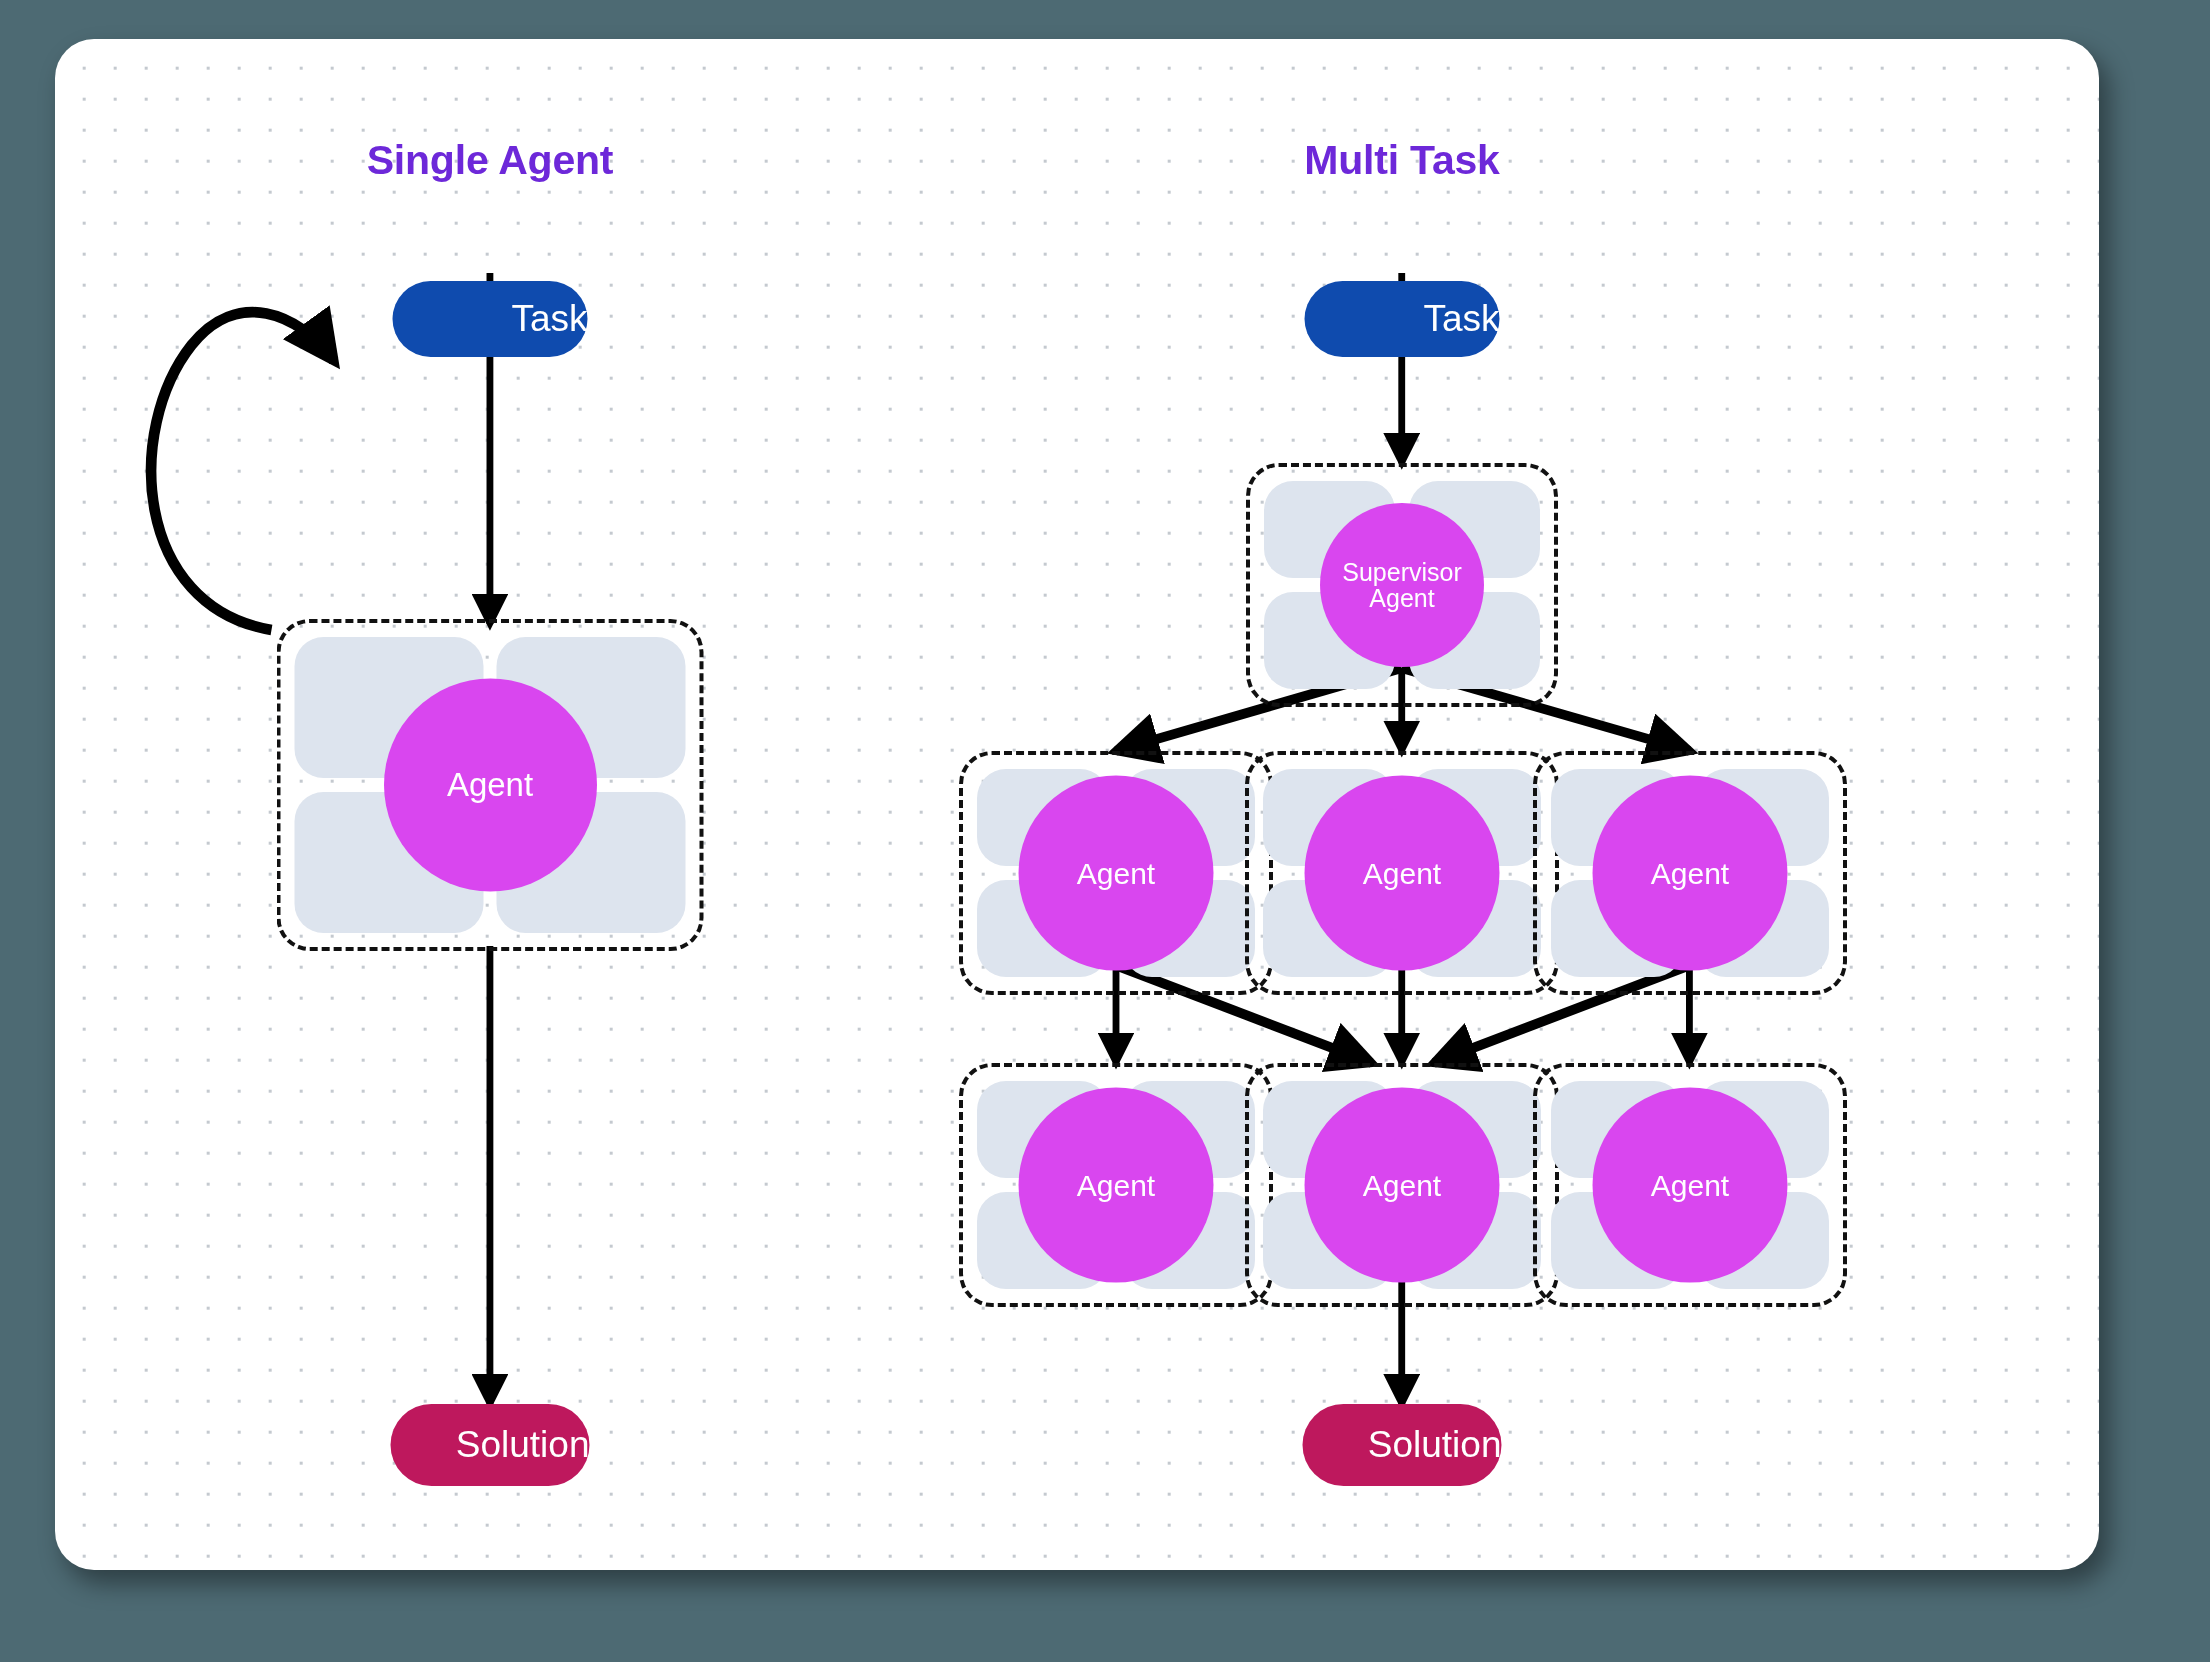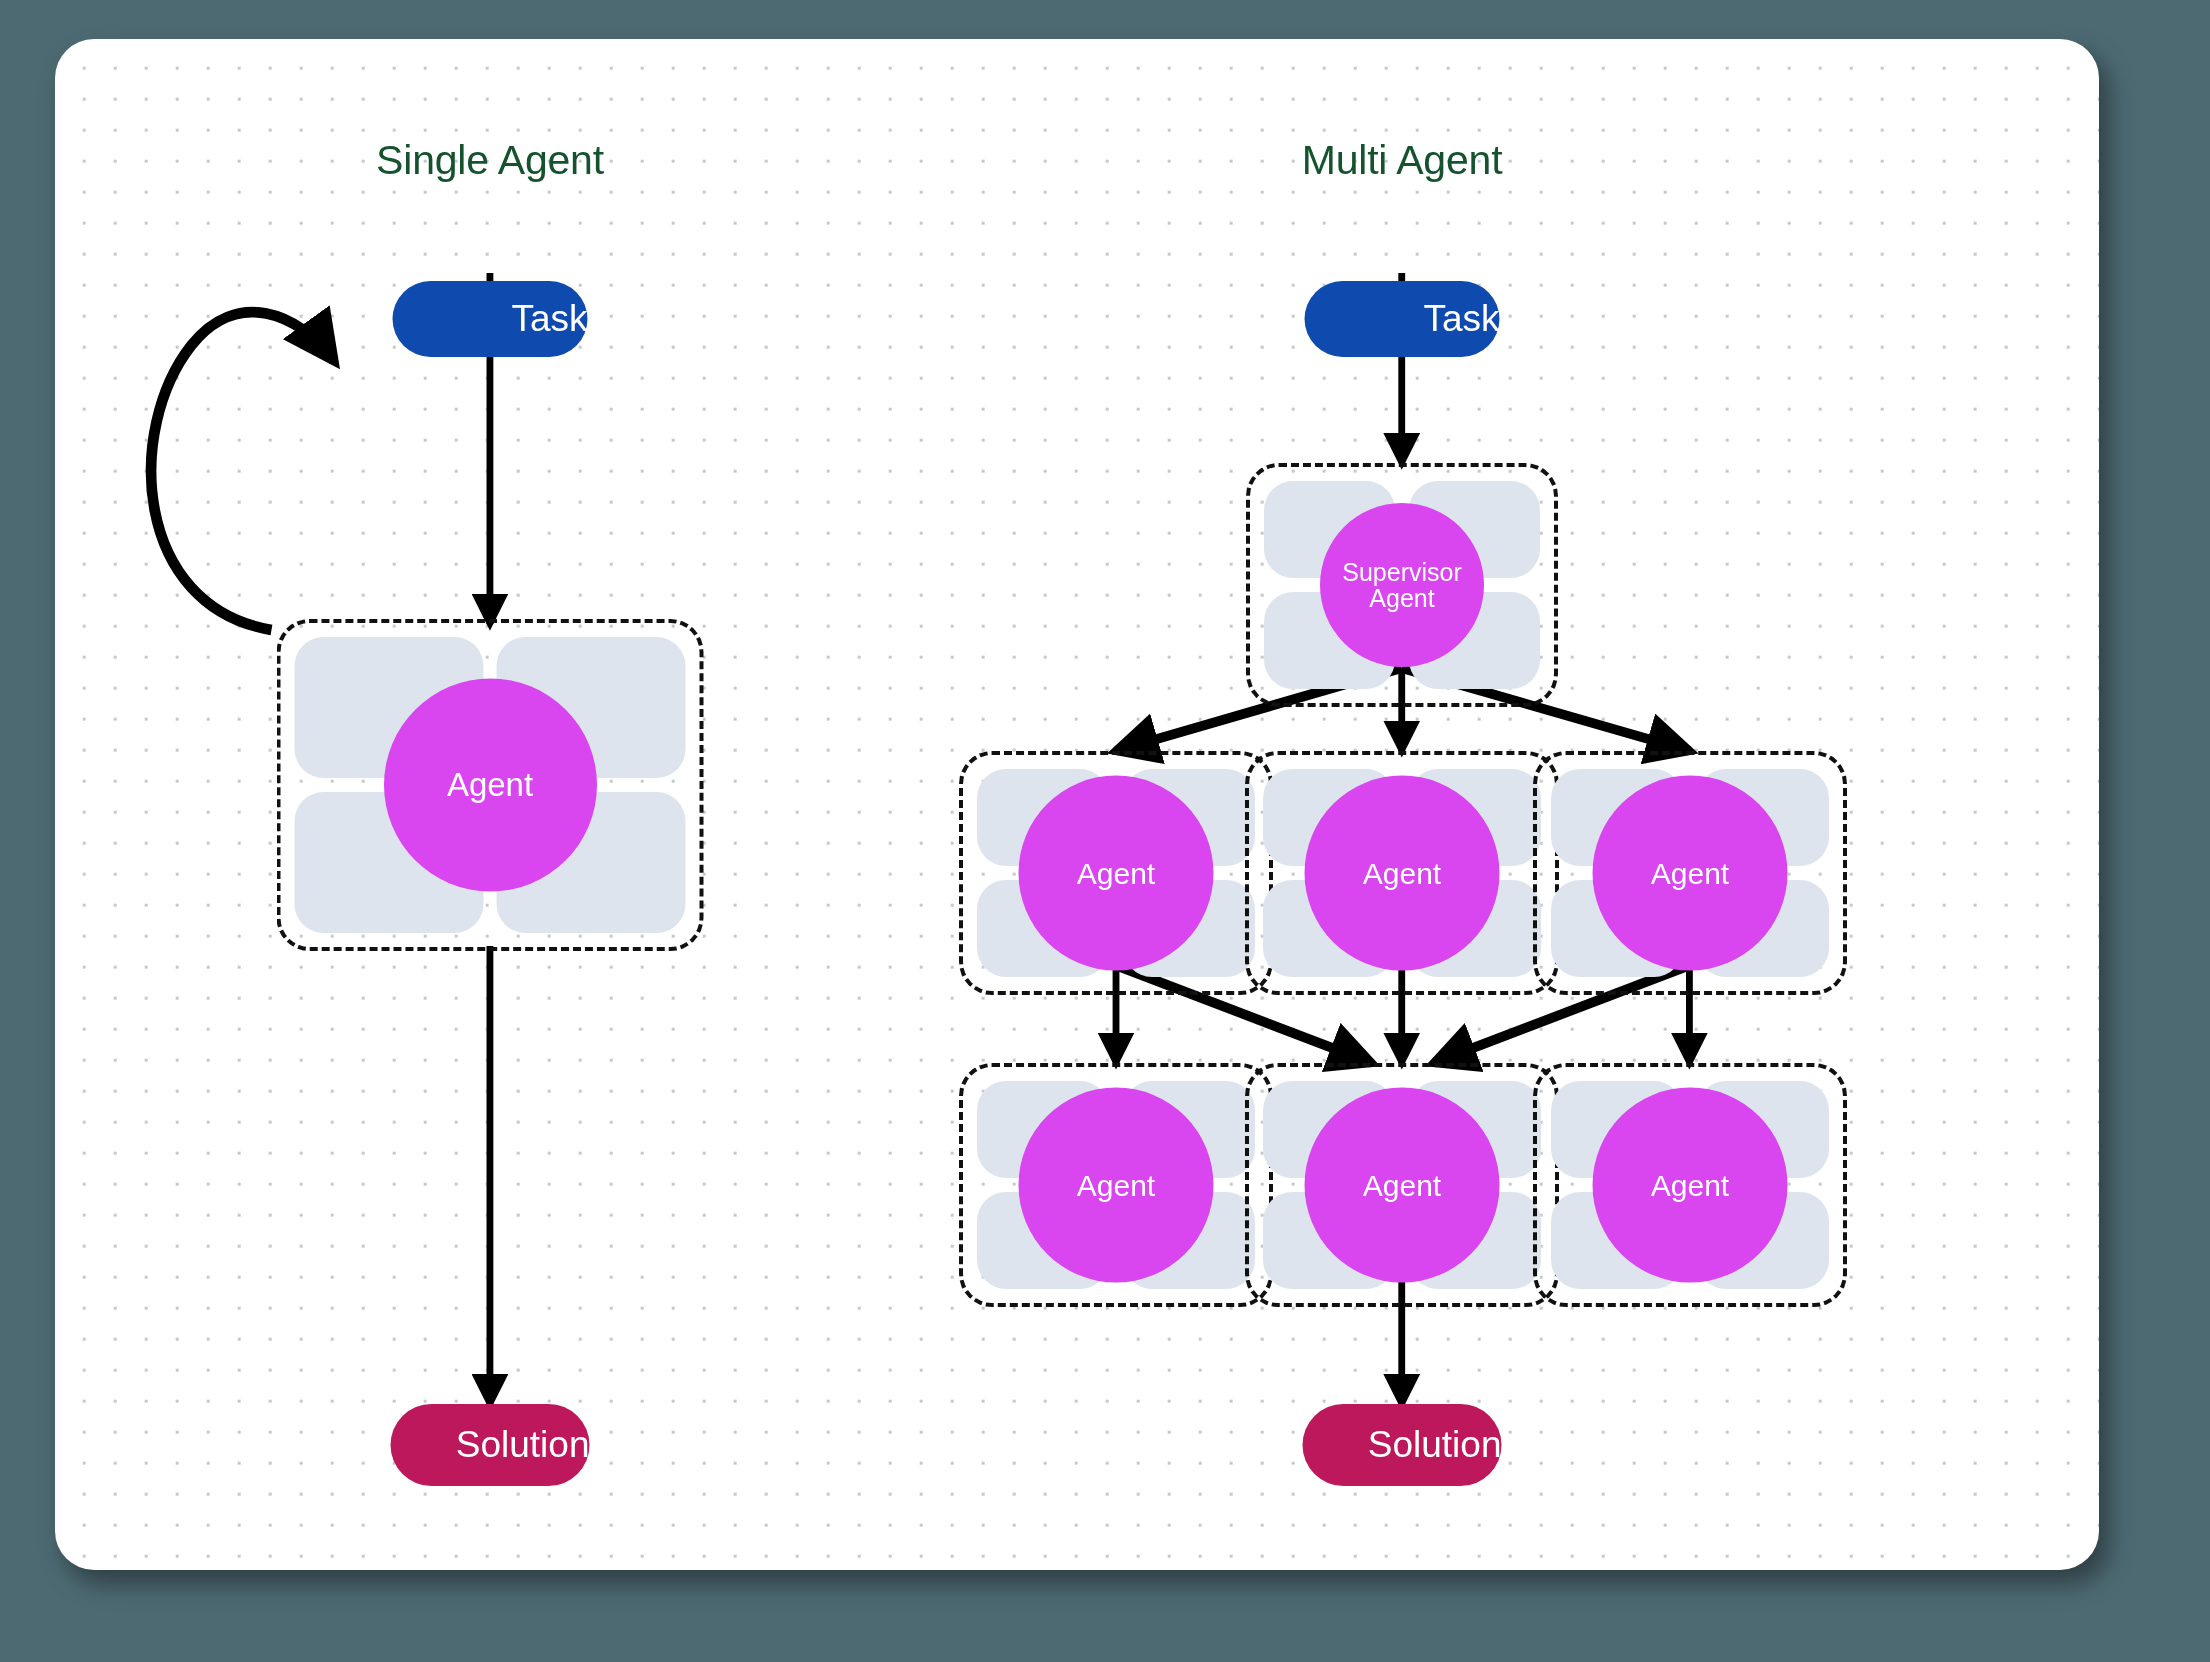--- a/index.html
+++ b/index.html
@@ -38,22 +38,22 @@
     background-image: radial-gradient(circle, #b9bfc6 1.6px, rgba(0,0,0,0) 1.7px);
     background-size: 31px 31px;
     background-position: 13.7px 13.7px;
     opacity: 0.85;
   }
 
   
   .panel-title {
     position: absolute;
     font-size: 41px;
-    font-weight: normal;
-    color: #14532d;
+    font-weight: bold;
+    color: #6d28d9;
     letter-spacing: -0.2px;
     white-space: nowrap;
     transform: translateX(-50%);
   }
 
   
   .pill {
     position: absolute;
     display: flex;
     align-items: center;
@@ -168,21 +168,21 @@
       </div>
       <div class="agent-circle big">
         <span>Agent</span>
       </div>
     </div>
 
     <div class="pill solution" style="left:435px; top:1365px; width:199px; height:82px;">
       <span>Solution</span>
     </div>
 
-    <div class="panel-title" style="left:1347px; top:98px;">Multi Agent</div>
+    <div class="panel-title" style="left:1347px; top:98px;">Multi Task</div>
 
     <div class="pill task" style="left:1347px; top:242px; width:195px; height:76px;">
       <span>Task</span>
     </div>
 
     <div class="agent-group" style="left:1347px; top:424px; width:312px; height:244px;">
       <div class="tiles">
         <div class="tile"></div>
         <div class="tile"></div>
         <div class="tile"></div>

